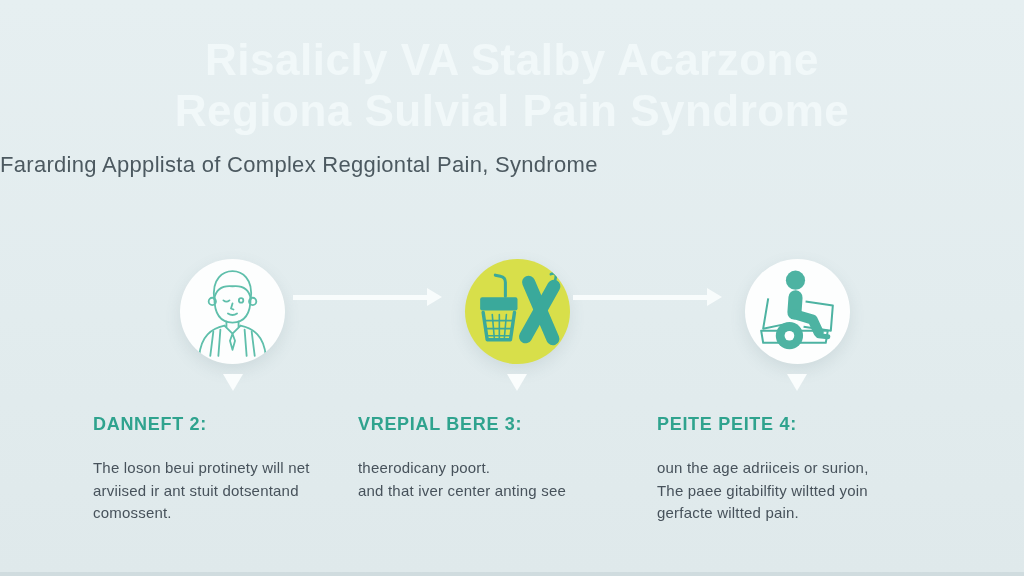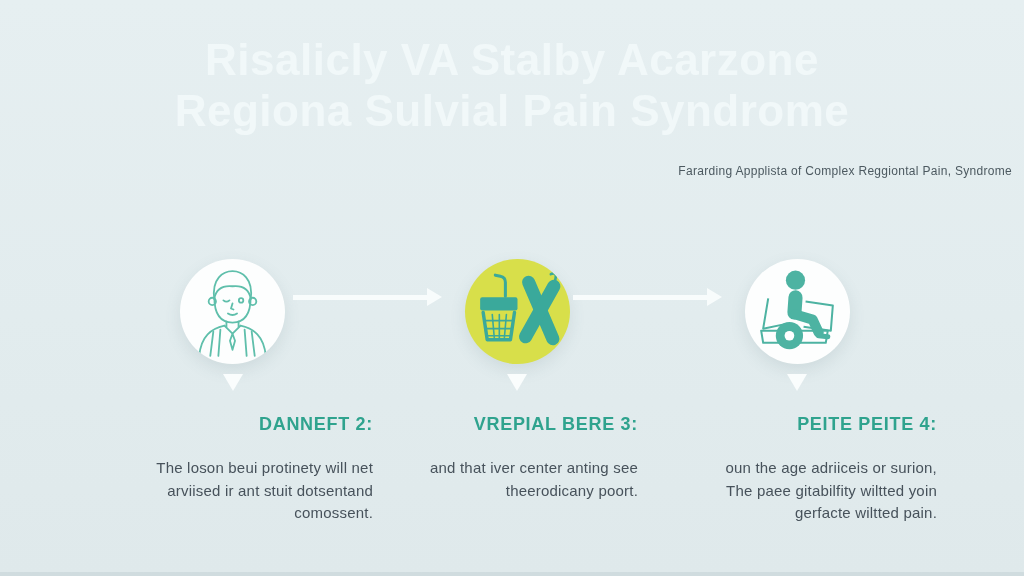--- a/index.html
+++ b/index.html
@@ -21,24 +21,24 @@
   .title {
     position:absolute; top:34px; left:0; right:0;
     text-align:center;
     font-size:44px; line-height:51px; font-weight:bold;
     letter-spacing:0.5px;
     color:#f1f8f9;
     margin:0;
   }
   .subtitle {
     position:absolute; top:152px; left:0; right:0;
-    text-align:right;
-    font-size:12px; font-weight:500;
+    text-align:left;
+    font-size:22px; font-weight:500;
     color:#4c5960;
-    margin:12px;
+    margin:0;
     letter-spacing:0.3px;
   }
 
   
   .circle {
     position:absolute; top:259px;
     width:105px; height:105px;
     border-radius:50%;
     background:#fdfefe;
     box-shadow: 0 6px 16px rgba(90,120,125,0.14);
@@ -72,21 +72,21 @@
     border-top:17px solid #fafdfd;
   }
   .pointer.p1 { left:223px; }
   .pointer.p2 { left:507px; }
   .pointer.p3 { left:787px; }
 
   
   .step {
     position:absolute; top:414px;
     width:280px;
-    text-align:right;
+    text-align:left;
   }
   .step.s1 { left:93px; }
   .step.s2 { left:358px; }
   .step.s3 { left:657px; }
   .step h3 {
     margin:0 0 22px 0;
     font-size:18px; font-weight:bold;
     letter-spacing:0.7px;
     color:#2fa38e;
   }
@@ -182,22 +182,22 @@
 
   <div class="step s1">
     <h3>DANNEFT 2:</h3>
     <div class="line">The loson beui protinety will net</div>
     <div class="line">arviised ir ant stuit dotsentand</div>
     <div class="line">comossent.</div>
   </div>
 
   <div class="step s2">
     <h3>VREPIAL BERE 3:</h3>
+    <div class="line">theerodicany poort.</div>
     <div class="line">and that iver center anting see</div>
-    <div class="line">theerodicany poort.</div>
   </div>
 
   <div class="step s3">
     <h3>PEITE PEITE 4:</h3>
     <div class="line">oun the age adriiceis or surion,</div>
     <div class="line">The paee gitabilfity wiltted yoin</div>
     <div class="line">gerfacte wiltted pain.</div>
   </div>
 
 </div>

